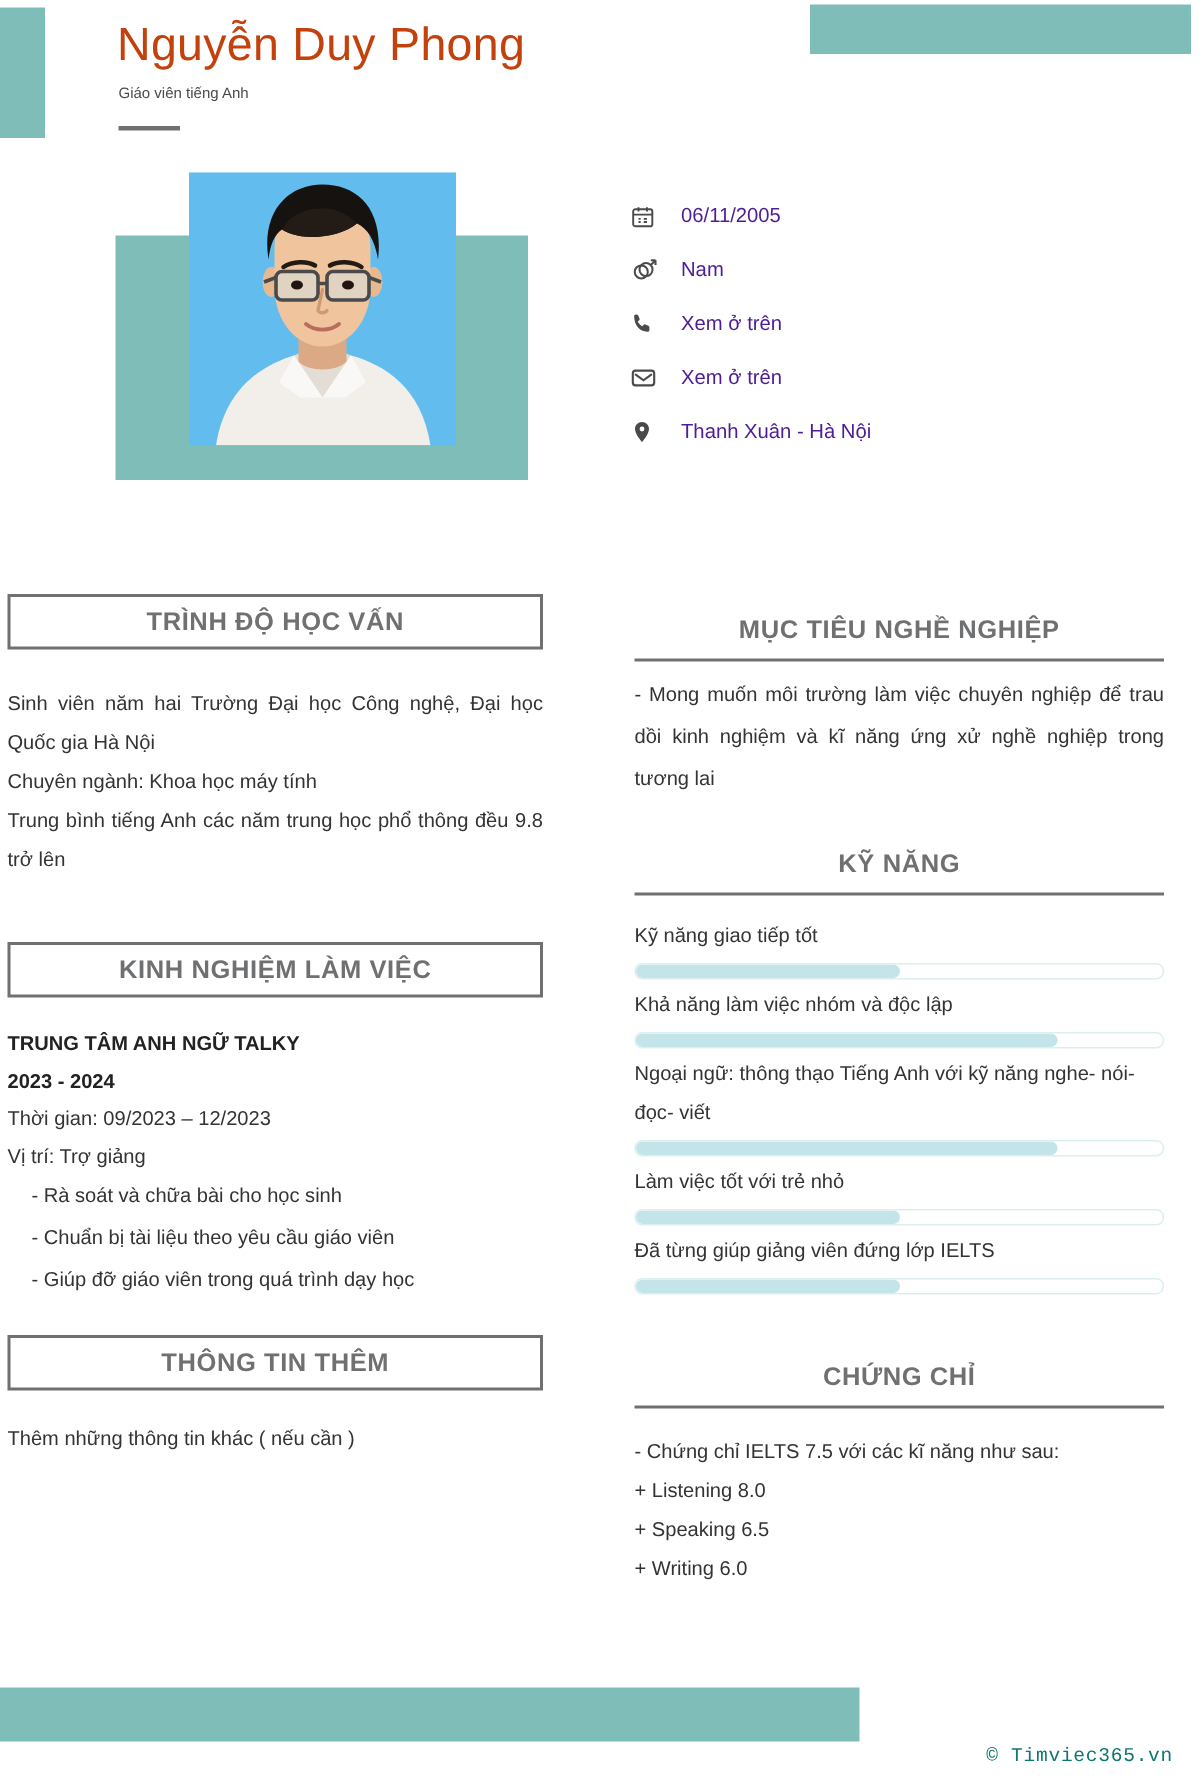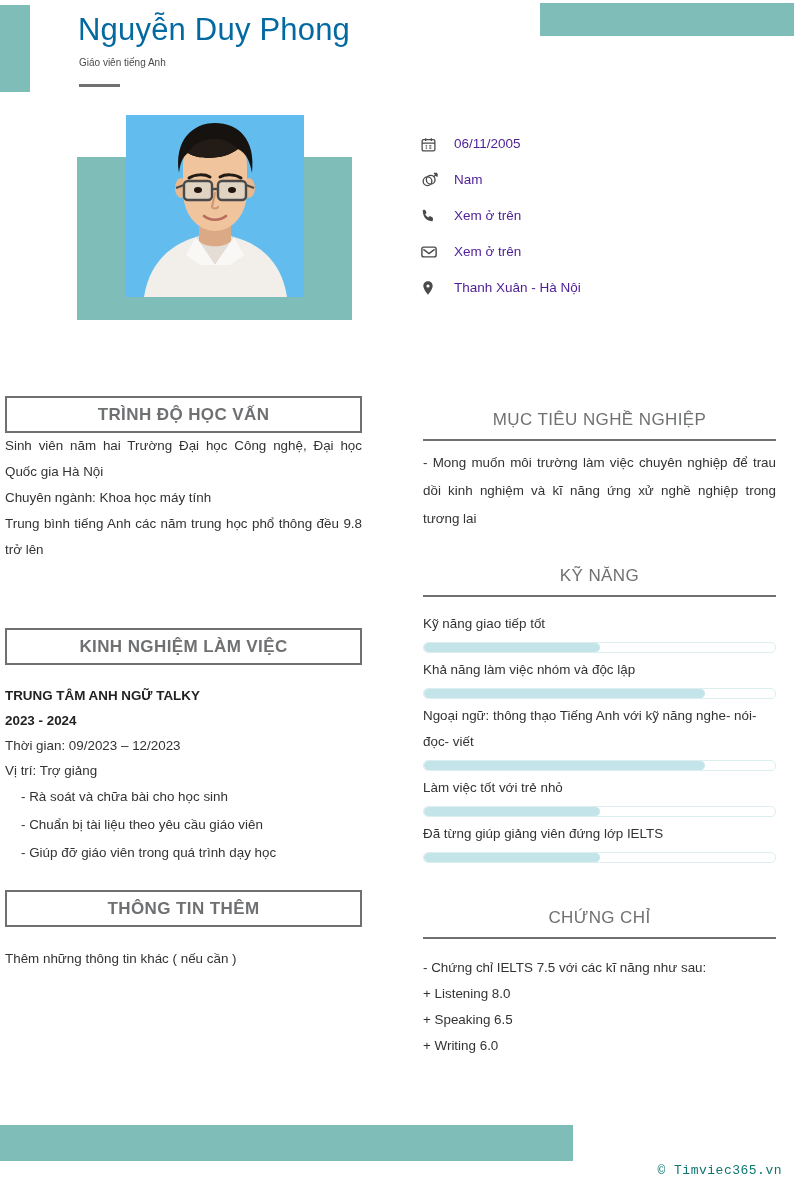--- a/index.html
+++ b/index.html
@@ -44,21 +44,21 @@
     width: 573px; height: 36px;
     background: #7fbdb8;
   }
 
   
   .name {
     position: absolute;
     left: 78px; top: 10px;
     font-size: 31px;
     font-weight: 400;
-    color: #0369a1;
+    color: #c2410c;
     letter-spacing: 0.2px;
     line-height: 40px;
     white-space: nowrap;
   }
   .job-title {
     position: absolute;
     left: 79px; top: 53px;
     font-size: 10px;
     color: #4a4a4a;
     line-height: 20px;
@@ -145,21 +145,21 @@
     color: #333333;
     line-height: 28px;
     padding-left: 16px;
   }
 
   
   .col-right { position: absolute; left: 423px; width: 353px; }
   .ruled-head {
     text-align: center;
     font-size: 17px;
-    font-weight: normal;
+    font-weight: bold;
     color: #6f7072;
     letter-spacing: 0.4px;
     text-transform: uppercase;
     padding-bottom: 9px;
     border-bottom: 2px solid #6f7072;
   }
   .right-body {
     font-size: 13.4px;
     color: #333333;
     line-height: 28px;
@@ -296,21 +296,21 @@
         <svg width="16" height="18" viewBox="0 0 24 24" fill="#4a4a4a">
           <path d="M12 2C8.1 2 5 5.1 5 9c0 5.2 7 13 7 13s7-7.8 7-13c0-3.9-3.1-7-7-7zm0 9.4A2.4 2.4 0 1 1 12 6.6a2.4 2.4 0 0 1 0 4.8z"></path>
         </svg>
       </span>
       <span class="contact-txt">Thanh Xuân - Hà Nội</span>
     </div>
   </div>
 
   <div class="col-left" style="top:396px;">
     <div class="boxed-head">TRÌNH ĐỘ HỌC VẤN</div>
-    <div class="left-body" style="">
+    <div class="left-body" style="margin-top:23px;">
       <div class="just">Sinh viên năm hai Trường Đại học Công nghệ, Đại học Quốc gia Hà Nội</div>
       <div>Chuyên ngành: Khoa học máy tính</div>
       <div class="just">Trung bình tiếng Anh các năm trung học phổ thông đều 9.8 trở lên</div>
     </div>
   </div>
 
   <div class="col-left" style="top:628px;">
     <div class="boxed-head">KINH NGHIỆM LÀM VIỆC</div>
     <div style="margin-top:18px;">
       <div class="exp-strong">TRUNG TÂM ANH NGỮ TALKY</div>

